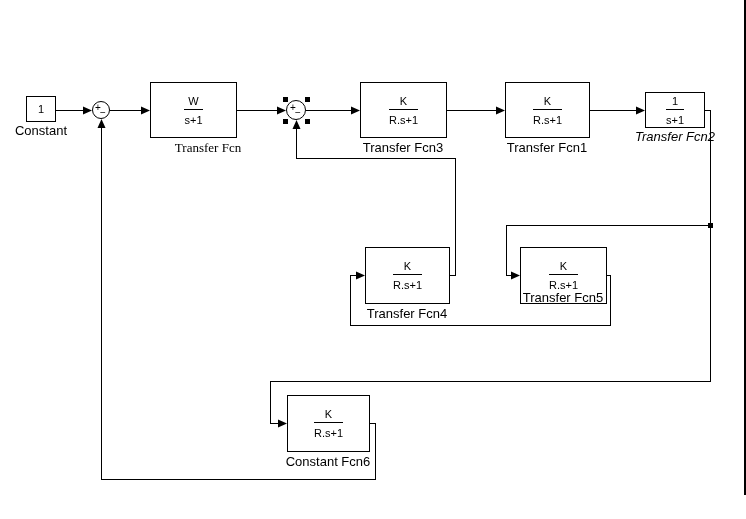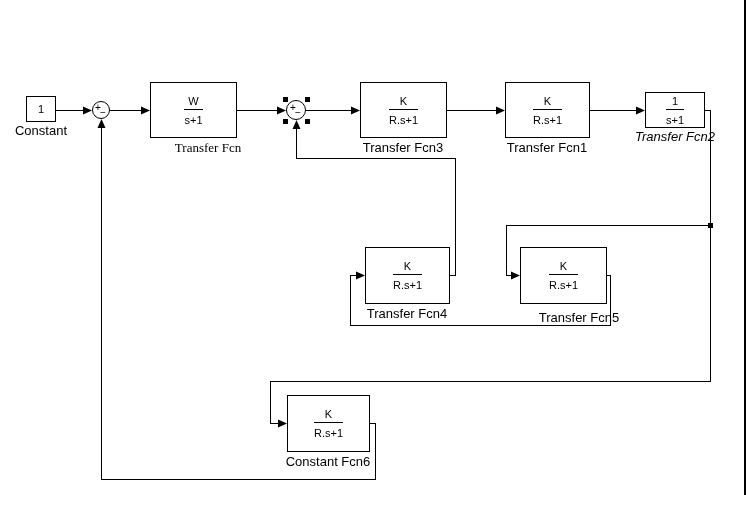--- a/index.html
+++ b/index.html
@@ -121,21 +121,21 @@
     </span>
   </div>
   <div class="block-label" style="left:407px;top:308px;text-align:right;">Transfer Fcn4</div>
 
   <div class="block" style="left:520px;top:247px;width:87px;height:57px;">
     <span class="frac">
       <span class="num">K</span>
       <span class="den">R.s+1</span>
     </span>
   </div>
-  <div class="block-label" style="left:563px;top:312px;margin-left:16px;">Transfer Fcn5</div>
+  <div class="block-label" style="left:563px;top:292px;">Transfer Fcn5</div>
 
   <div class="block" style="left:287px;top:395px;width:83px;height:57px;">
     <span class="frac">
       <span class="num">K</span>
       <span class="den">R.s+1</span>
     </span>
   </div>
   <div class="block-label" style="left:328px;top:456px;">Constant Fcn6</div>
 
   <div class="win-border" style="left:744px;top:0;width:2px;height:495px;"></div>

